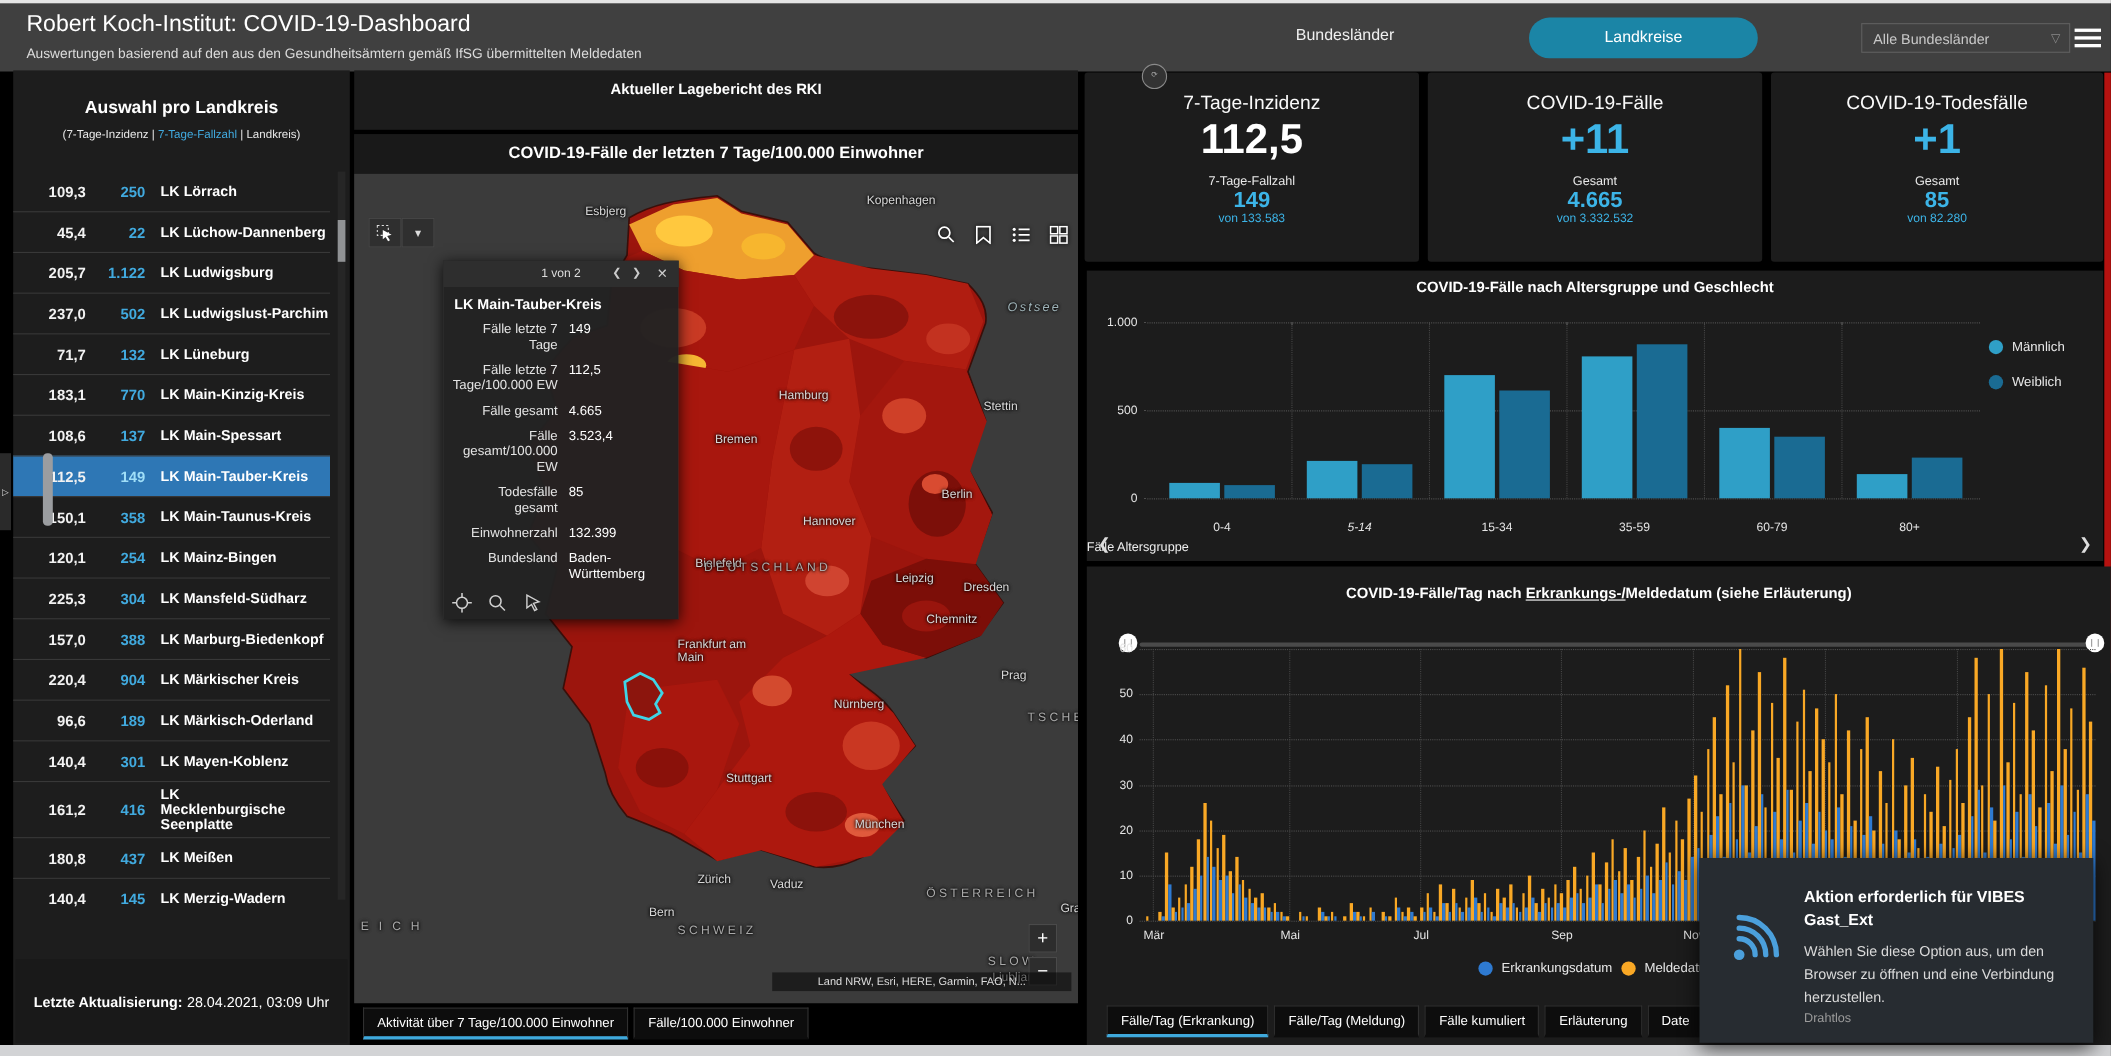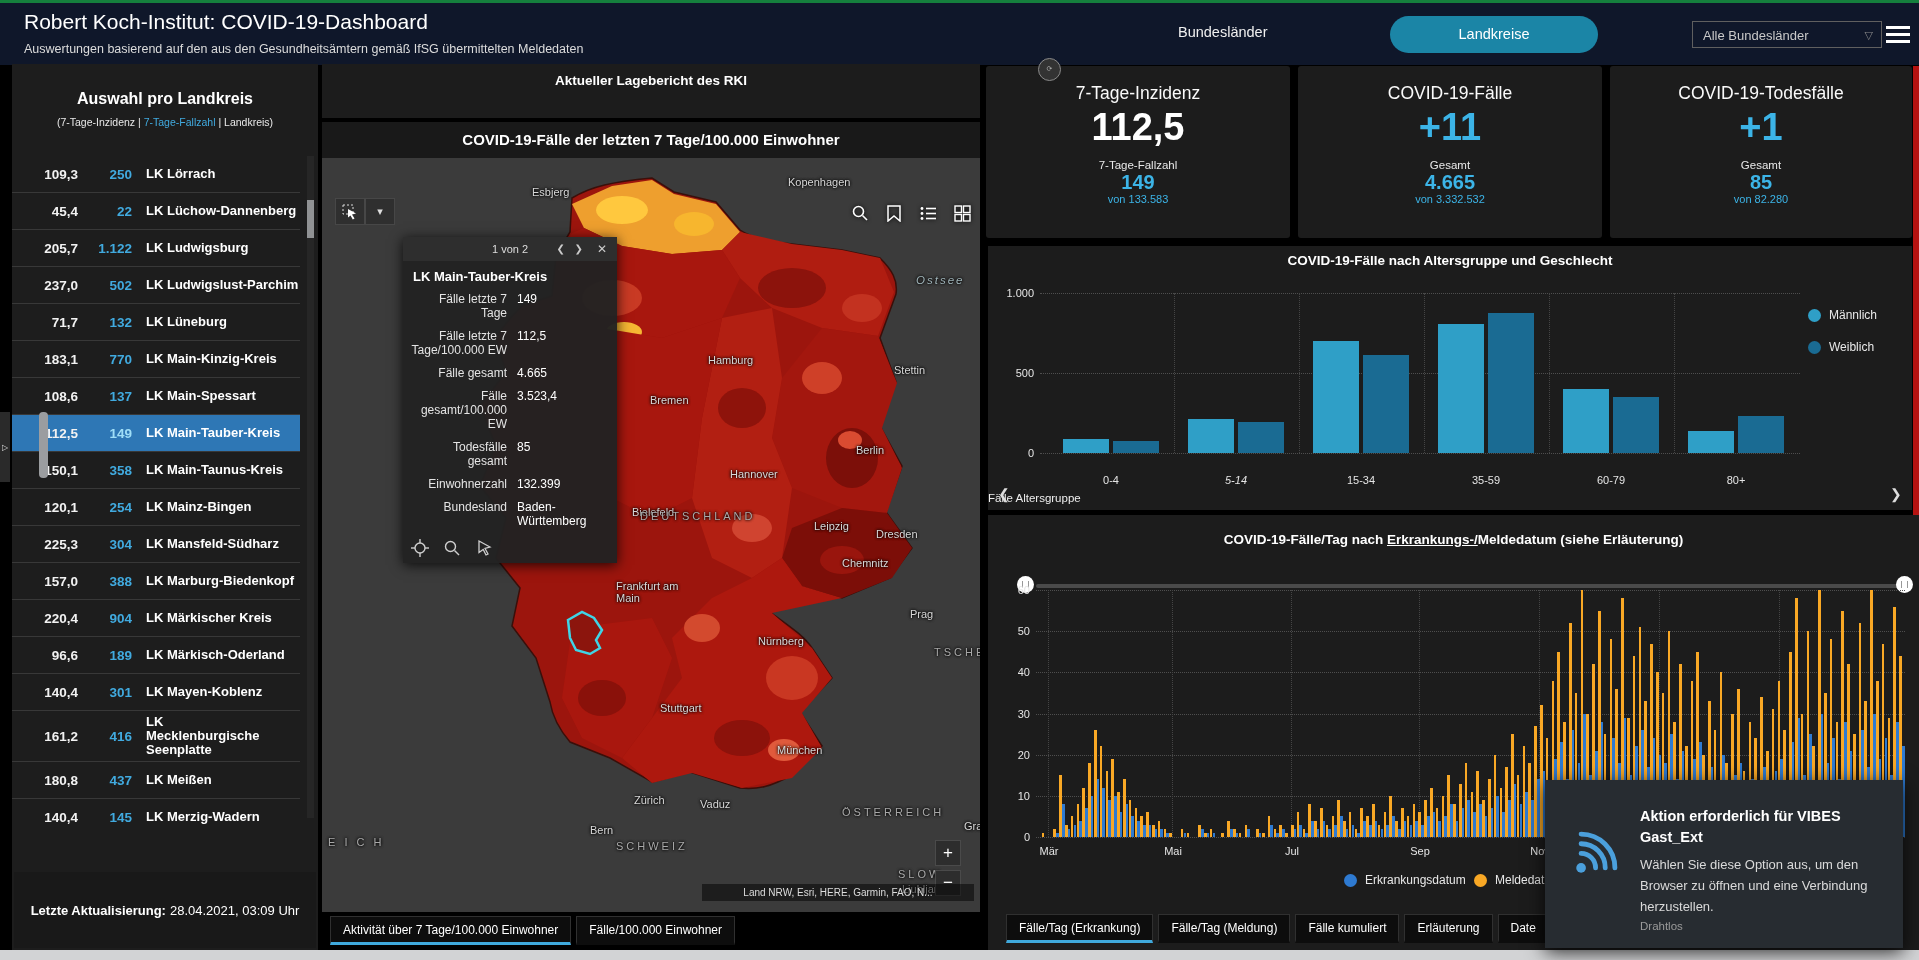--- a/index.html
+++ b/index.html
@@ -1,19 +1,19 @@
 <!DOCTYPE html>
 <html><head>
 <meta charset="utf-8">
 <style>
   html,body{margin:0;padding:0;background:#000;}
   .screen{position:relative;width:1919px;height:960px;background:#000;overflow:hidden;
     font-family:"Liberation Sans",sans-serif;color:#fff;}
   
-  .hdr{position:absolute;left:0;top:0;width:1919px;height:62px;background:#0f172a;border-top:3px solid #15803d;}
+  .hdr{position:absolute;left:0;top:0;width:1919px;height:62px;background:#404040;border-top:3px solid #e5e5e5;}
   .hdr-title{position:absolute;left:24px;top:7px;font-size:21px;color:#fff;}
   .hdr-sub{position:absolute;left:24px;top:39px;font-size:12.5px;color:#dcdcdc;}
   .nav-bl{position:absolute;left:1178px;top:21px;font-size:14.5px;color:#f0f0f0;cursor:pointer;}
   .nav-lk{position:absolute;left:1390px;top:13px;width:208px;height:37px;border-radius:20px;background:#1b85a6;
     text-align:center;line-height:37px;font-size:14.5px;color:#fff;cursor:pointer;}
   .sel-box{position:absolute;left:1692px;top:18px;width:190px;height:27px;border:1px solid #5f5f5f;
     font-size:13px;color:#c9c9c9;line-height:27px;padding-left:10px;box-sizing:border-box;cursor:pointer;}
   .sel-arrow{position:absolute;right:8px;top:0;color:#8a8a8a;font-size:11px;}
   .burger{position:absolute;left:1886px;top:23px;width:24px;height:17px;cursor:pointer;}
   .burger i{display:block;height:3px;background:#fff;margin-bottom:4px;}

